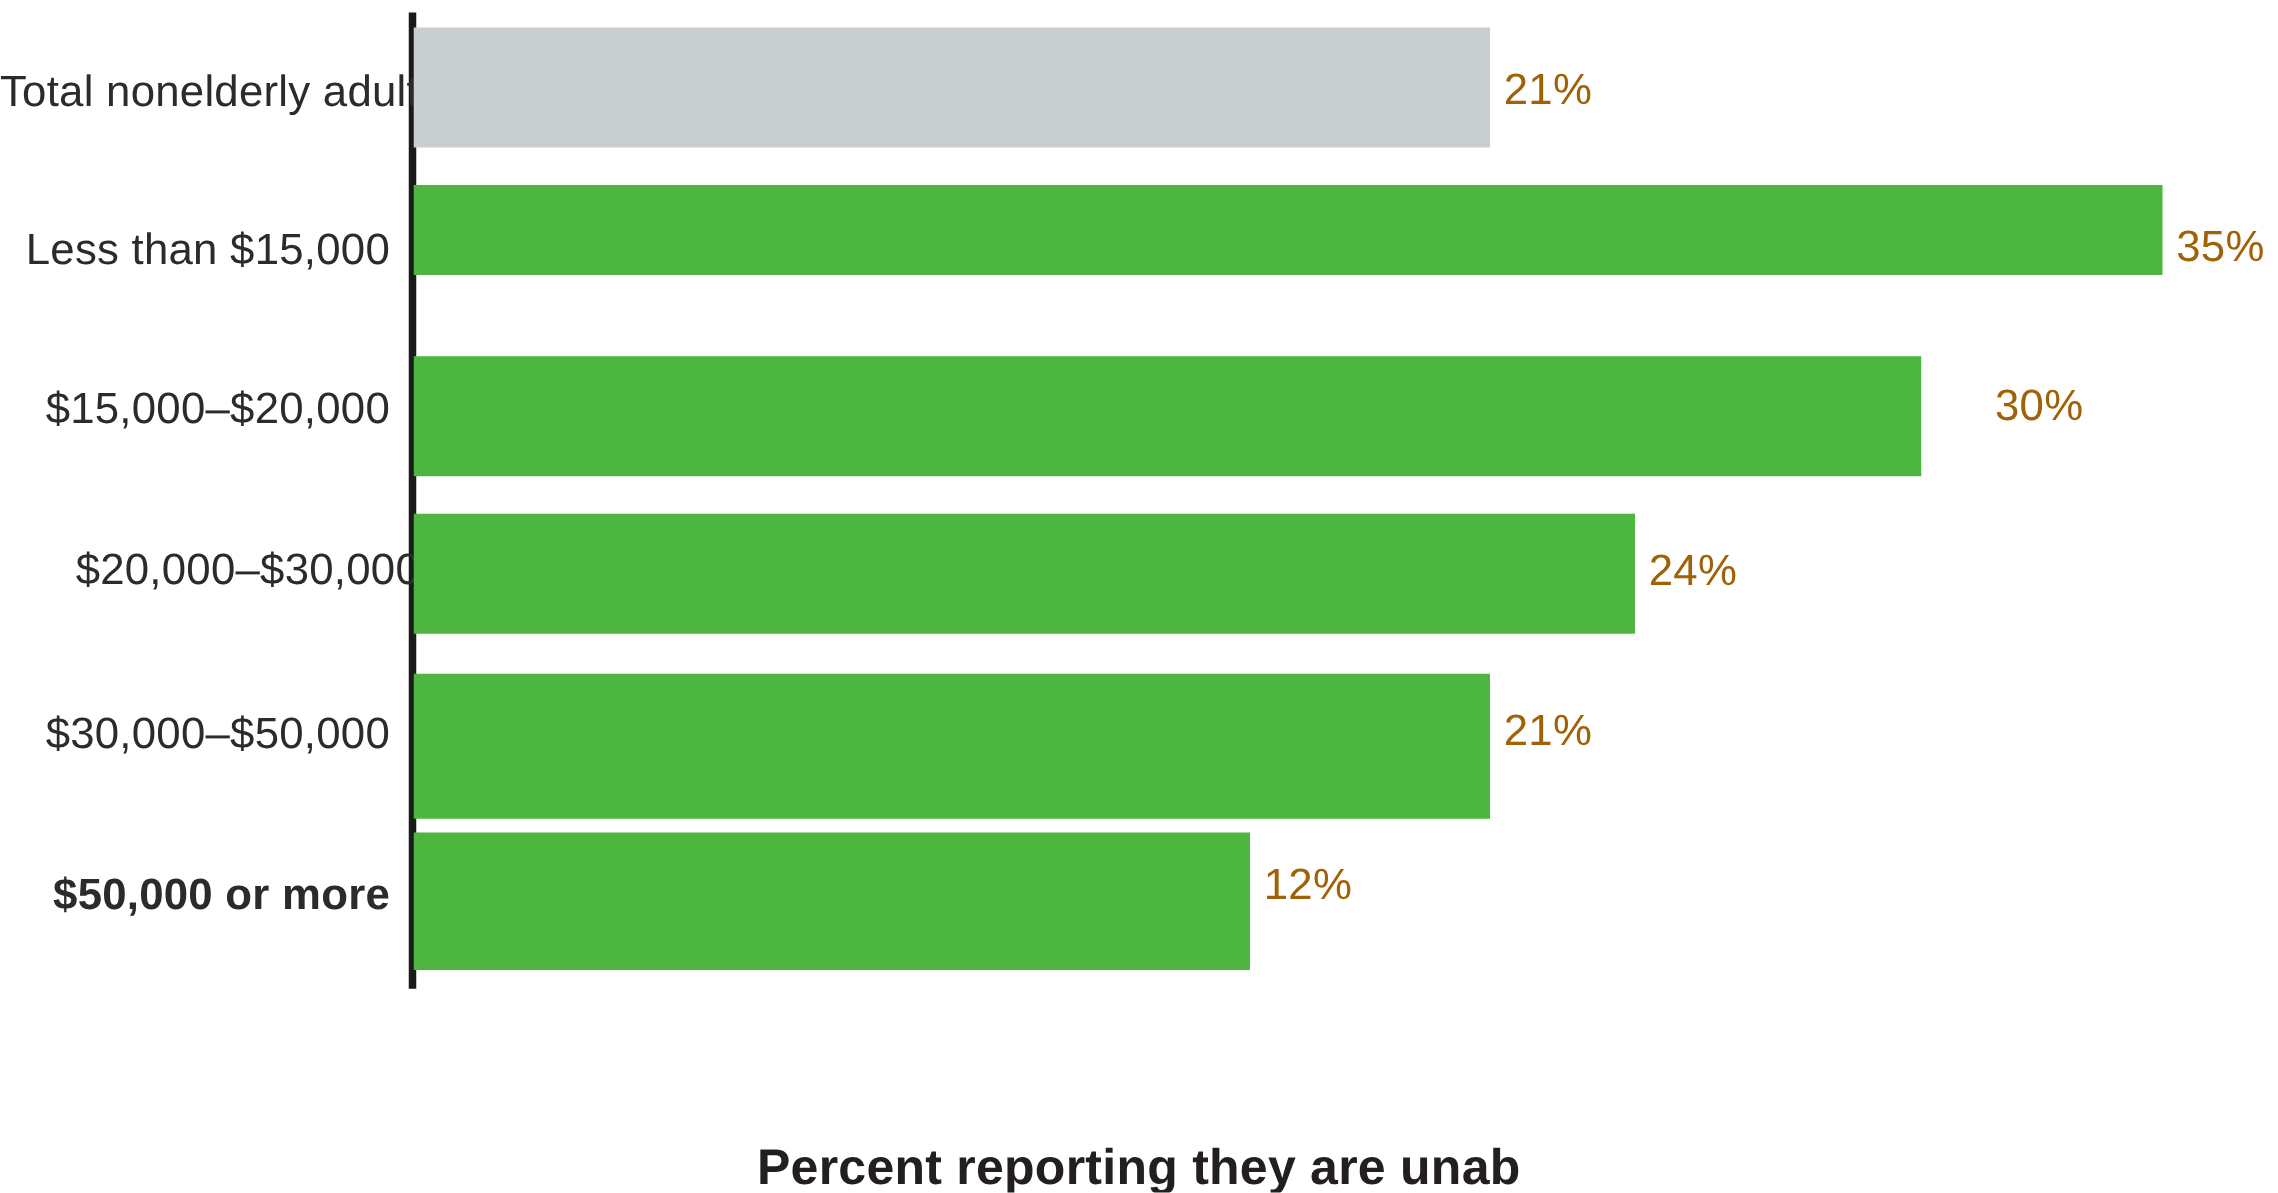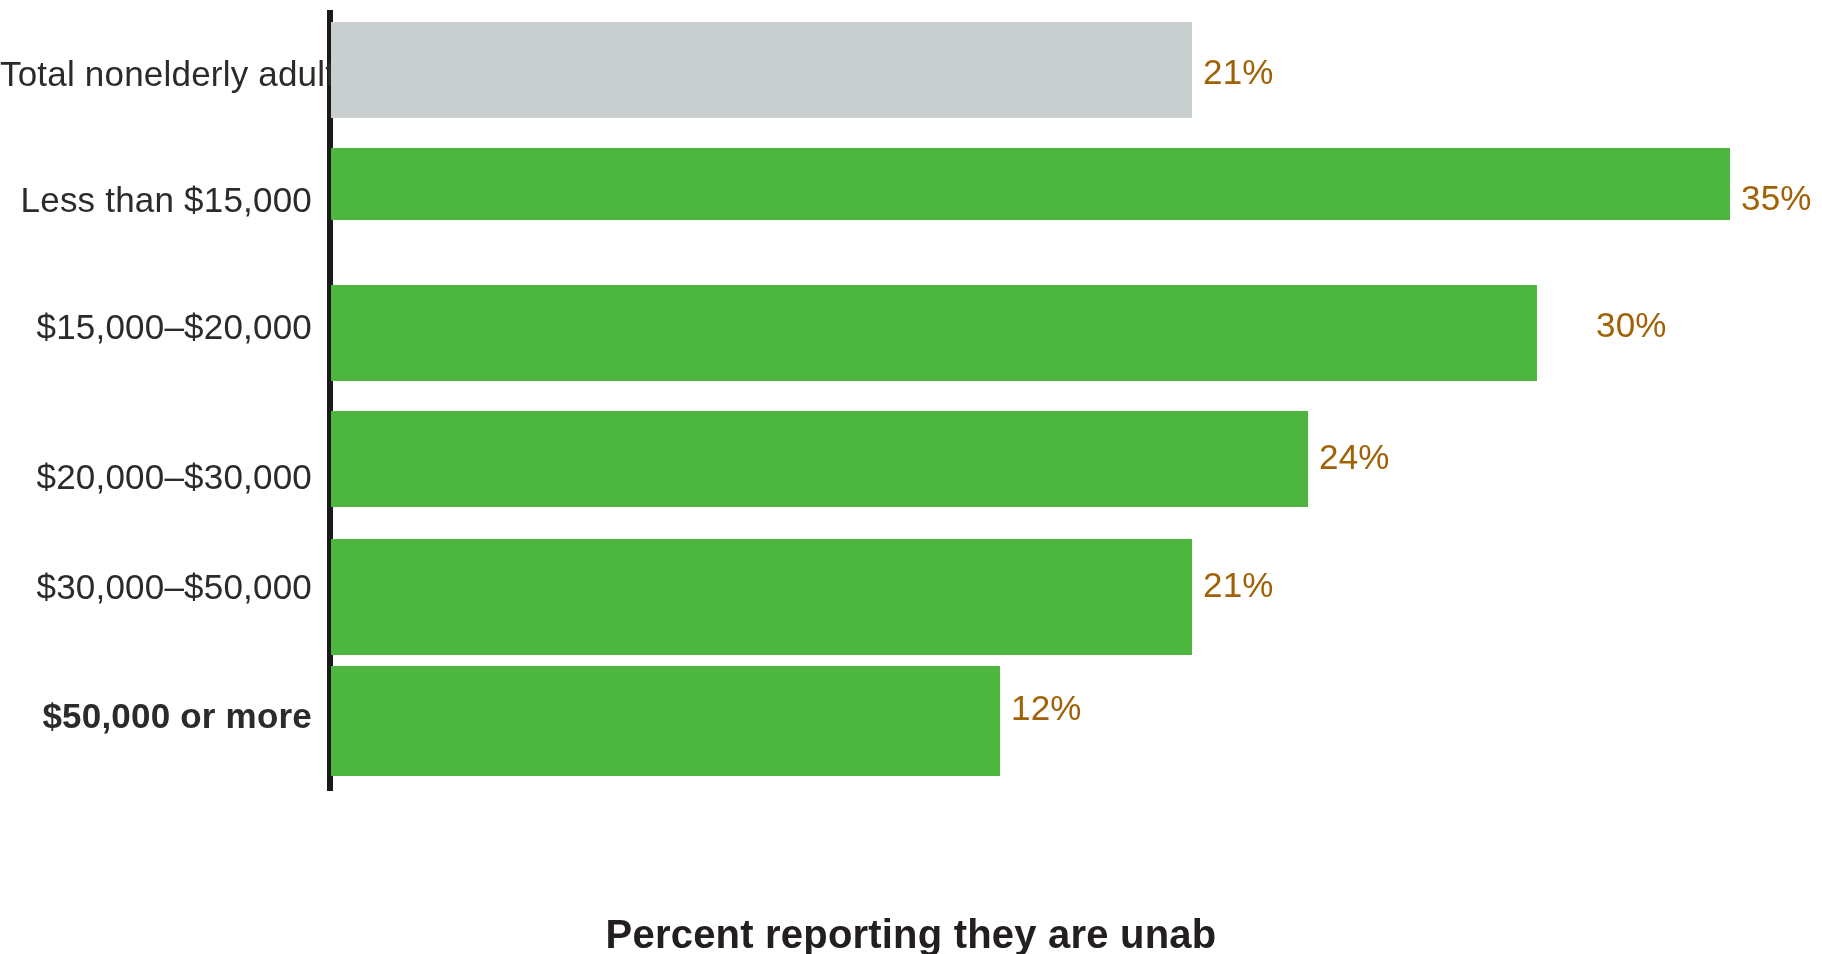--- a/index.html
+++ b/index.html
@@ -103,21 +103,21 @@
     <div class="value-label" style="left:1741px;top:32px;">35%</div>
   </div>
 
   <div class="row" style="top:285px;height:96px;padding-left:25px;">
     <div class="cat-label" style="top:24px;">$15,000–$20,000</div>
     <div class="bar green" style="width: 1206px; background: rgb(76, 182, 63);"></div>
     <div class="value-label" style="left:1548px;top:22px;margin-left:48px;">30%</div>
   </div>
 
   <div class="row" style="top:411px;height:96px;">
-    <div class="cat-label" style="top:48px;">$20,000–$30,000</div>
+    <div class="cat-label" style="top:27px;padding-left:24px;">$20,000–$30,000</div>
     <div class="bar green" style="width: 977px; background: rgb(76, 182, 63);"></div>
     <div class="value-label" style="left:1319px;top:28px;">24%</div>
   </div>
 
   <div class="row" style="top:539px;height:116px;">
     <div class="cat-label" style="top:30px;">$30,000–$50,000</div>
     <div class="bar green" style="width: 861px; background: rgb(76, 182, 63);"></div>
     <div class="value-label" style="left:1203px;top:28px;">21%</div>
   </div>
 

